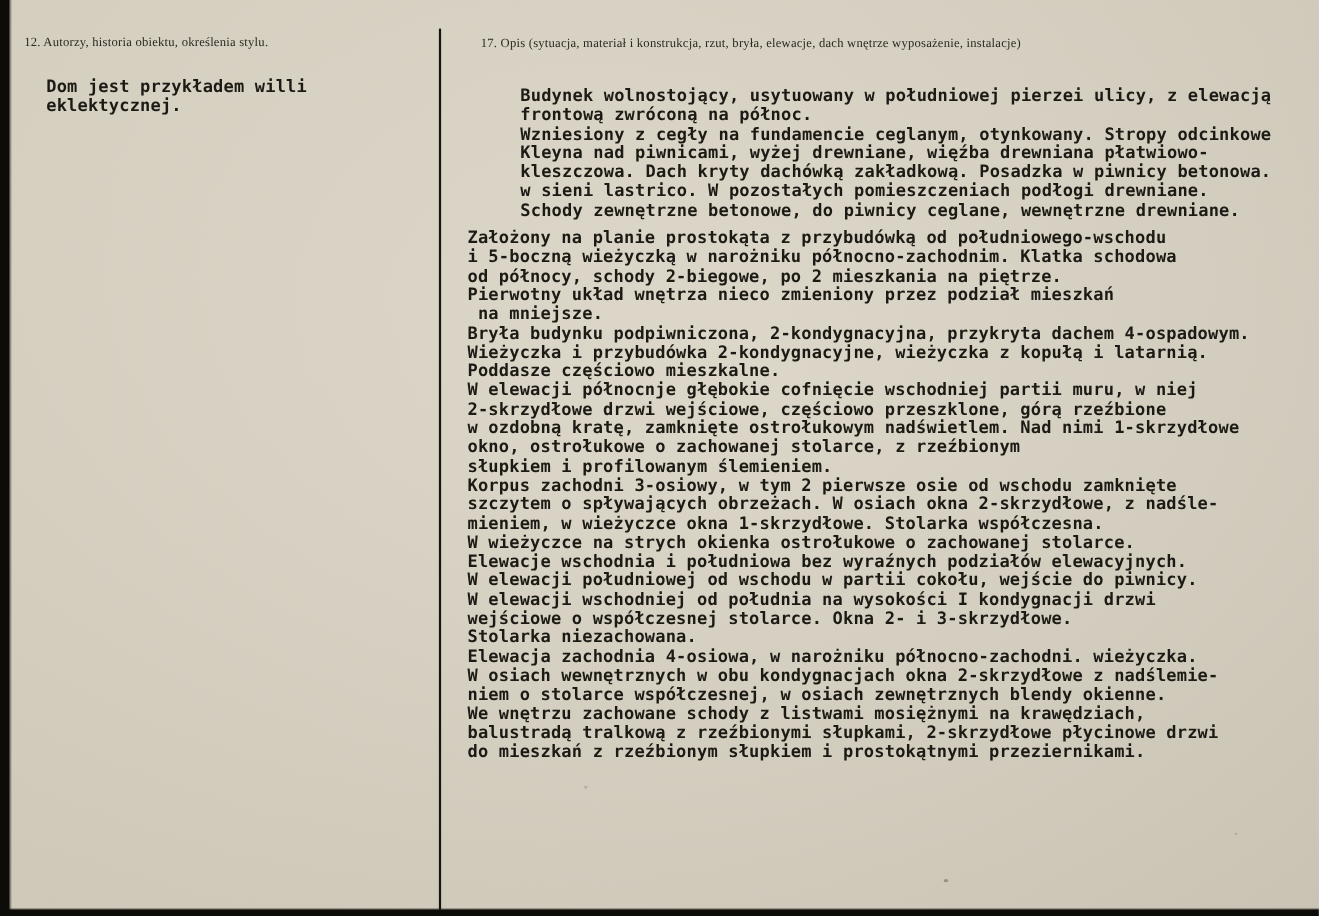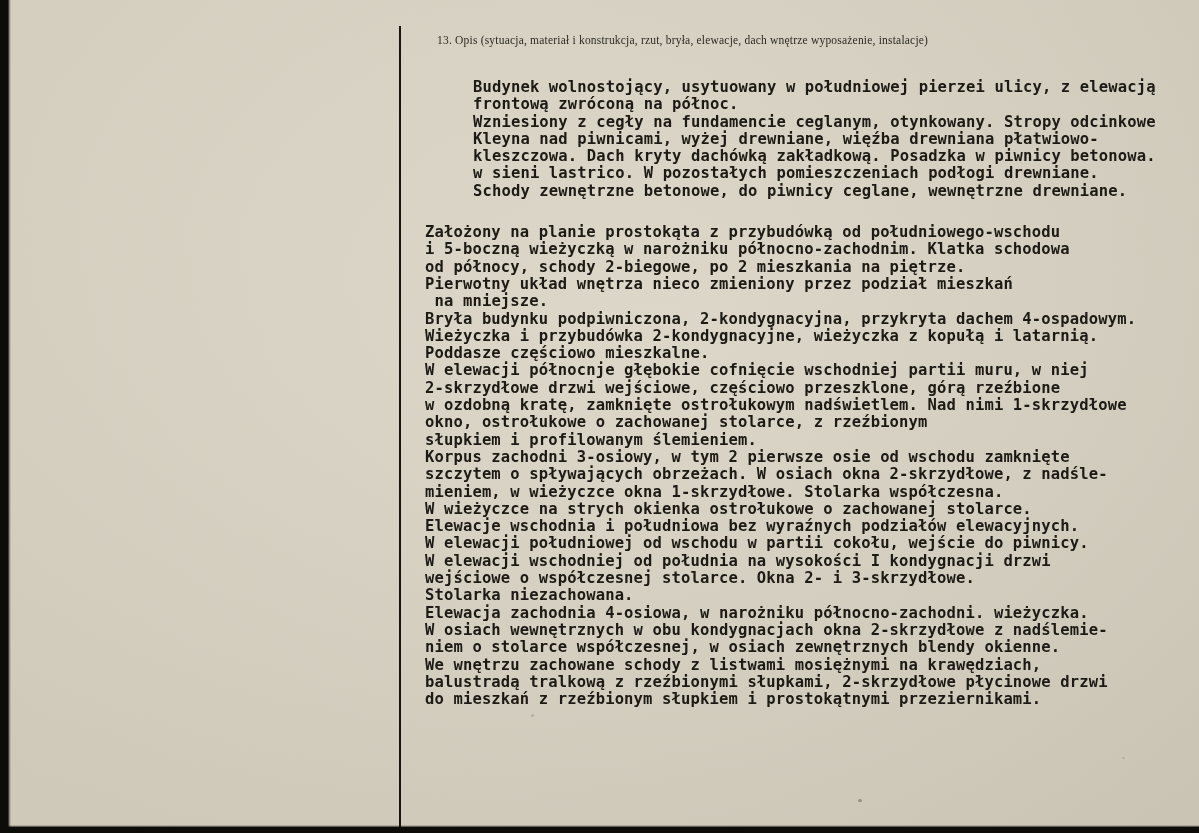--- a/index.html
+++ b/index.html
@@ -41,39 +41,42 @@
     font-family:"DejaVu Sans Mono","Liberation Mono",monospace;
     font-weight:700;color:var(--ink);
     font-size:15.5px;line-height:17.3px;letter-spacing:0.15px;
     white-space:pre-wrap;
   }
   .col-left{position:absolute;left:22px;top:32px;width:360px;}
   .col-left .left-body{margin-top:25px;margin-left:20px;}
   .col-right{position:absolute;left:425px;top:33px;width:760px;}
   .col-right .section-header{padding-left:12px;}
   .col-right .para-1{margin-top:32px;margin-left:48px;}
-  .col-right .para-2{margin-top:24px;}
+  .col-right .para-2{margin-top:8px;}
   .col-right .para-3{margin-top:11px;}
   .speck{position:absolute;background:rgba(40,36,28,0.35);border-radius:50%;}
   .speck.s1{left:858px;top:799px;width:4px;height:3px;}
   .speck.s2{left:531px;top:714px;width:3px;height:3px;opacity:.5;}
   .speck.s3{left:1122px;top:757px;width:3px;height:2px;opacity:.4;}
 </style>
 </head>
 <body>
 
 <div class="page">
 
   <div class="divider"></div>
 
   <div class="col-left">
+    <div class="section-header">12. Autorzy, historia obiektu, określenia stylu.</div>
+    <div class="typewriter left-body">Dom jest przykładem willi
+eklektycznej.</div>
   </div>
 
   <div class="col-right">
-    <div class="section-header">13. Opis (sytuacja, materiał i konstrukcja, rzut, bryła, elewacje, dach wnętrze wyposażenie, instalacje)</div>
+    <div class="section-header">17. Opis (sytuacja, materiał i konstrukcja, rzut, bryła, elewacje, dach wnętrze wyposażenie, instalacje)</div>
     <div class="typewriter para-1">Budynek wolnostojący, usytuowany w południowej pierzei ulicy, z elewacją
 frontową zwróconą na północ.
 Wzniesiony z cegły na fundamencie ceglanym, otynkowany. Stropy odcinkowe
 Kleyna nad piwnicami, wyżej drewniane, więźba drewniana płatwiowo-
 kleszczowa. Dach kryty dachówką zakładkową. Posadzka w piwnicy betonowa.
 w sieni lastrico. W pozostałych pomieszczeniach podłogi drewniane.
 Schody zewnętrzne betonowe, do piwnicy ceglane, wewnętrzne drewniane.</div>
     <div class="typewriter para-2">Założony na planie prostokąta z przybudówką od południowego-wschodu
 i 5-boczną wieżyczką w narożniku północno-zachodnim. Klatka schodowa
 od północy, schody 2-biegowe, po 2 mieszkania na piętrze.

